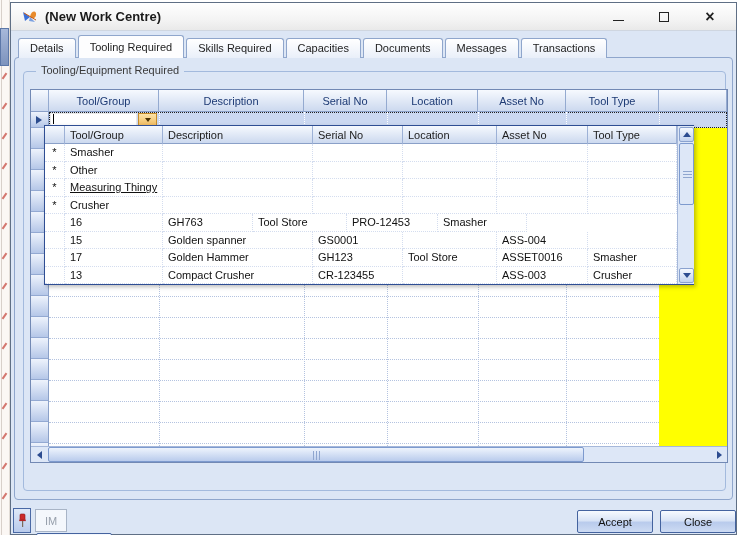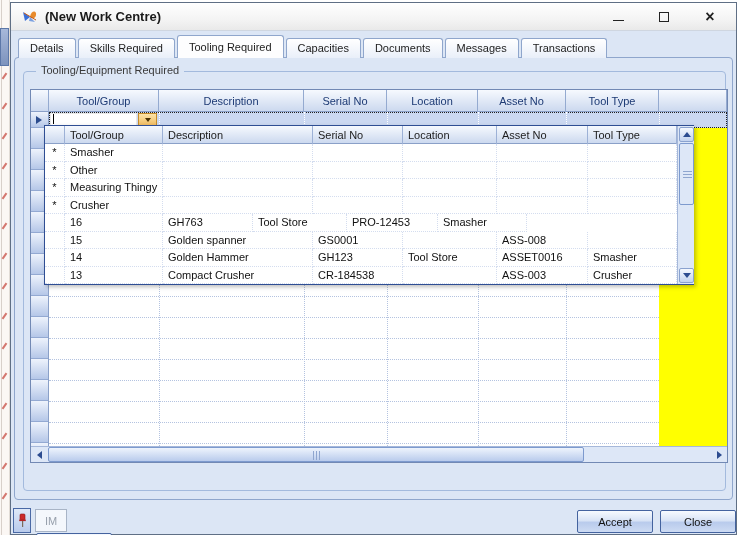--- a/index.html
+++ b/index.html
@@ -169,22 +169,22 @@
     <div class="abs winbtn" id="max-btn">
         <div class="glyph"></div>
       </div>
     <div class="abs winbtn" id="close-btn">
         <div class="glyph">×</div>
       </div>
   </div>
 
   <div class="abs" id="tabstrip">
       <div class="tab">Details</div>
+      <div class="tab active">Tooling Required</div>
       <div class="tab">Skills Required</div>
-      <div class="tab active">Tooling Required</div>
       <div class="tab">Capacities</div>
       <div class="tab">Documents</div>
       <div class="tab">Messages</div>
       <div class="tab">Transactions</div>
     </div>
 
   <div class="abs" id="tab-panel">
     <div class="abs" id="group-box">
       <span class="abs" id="group-title">Tooling/Equipment Required</span>
 
@@ -301,21 +301,21 @@
           <div class="ddcell marker" style="width: 20px;">*</div>
           <div class="ddcell" style="width: 98px;">Other</div>
           <div class="ddcell" style="width: 150px;"></div>
           <div class="ddcell" style="width: 90px;"></div>
           <div class="ddcell" style="width: 94px;"></div>
           <div class="ddcell" style="width: 91px;"></div>
           <div class="ddcell" style="width: 89px;"></div>
         </div>
         <div class="ddrow">
           <div class="ddcell marker" style="width: 20px;">*</div>
-          <div class="ddcell" style="width: 98px;">Measuring Thingy</div>
+          <div class="ddcell" style="width: 98px; text-decoration: underline;">Measuring Thingy</div>
           <div class="ddcell" style="width: 150px;"></div>
           <div class="ddcell" style="width: 90px;"></div>
           <div class="ddcell" style="width: 94px;"></div>
           <div class="ddcell" style="width: 91px;"></div>
           <div class="ddcell" style="width: 89px;"></div>
         </div>
         <div class="ddrow">
           <div class="ddcell marker" style="width: 20px;">*</div>
           <div class="ddcell" style="width: 98px;">Crusher</div>
           <div class="ddcell" style="width: 150px;"></div>
@@ -331,37 +331,37 @@
           <div class="ddcell" style="width: 94px;">Tool Store</div>
           <div class="ddcell" style="width: 91px;">PRO-12453</div>
           <div class="ddcell" style="width: 89px;">Smasher</div>
         </div>
         <div class="ddrow">
           <div class="ddcell marker" style="width: 20px;"></div>
           <div class="ddcell" style="width: 98px;">15</div>
           <div class="ddcell" style="width: 150px;">Golden spanner</div>
           <div class="ddcell" style="width: 90px;">GS0001</div>
           <div class="ddcell" style="width: 94px;"></div>
-          <div class="ddcell" style="width: 91px;">ASS-008</div>
+          <div class="ddcell" style="width: 91px;">ASS-004</div>
           <div class="ddcell" style="width: 89px;"></div>
         </div>
         <div class="ddrow">
           <div class="ddcell marker" style="width: 20px;"></div>
-          <div class="ddcell" style="width: 98px;">14</div>
+          <div class="ddcell" style="width: 98px;">17</div>
           <div class="ddcell" style="width: 150px; text-align: center;">Golden Hammer</div>
           <div class="ddcell" style="width: 90px;">GH123</div>
           <div class="ddcell" style="width: 94px;">Tool Store</div>
           <div class="ddcell" style="width: 91px;">ASSET0016</div>
           <div class="ddcell" style="width: 89px;">Smasher</div>
         </div>
         <div class="ddrow">
           <div class="ddcell marker" style="width: 20px;"></div>
           <div class="ddcell" style="width: 98px;">13</div>
           <div class="ddcell" style="width: 150px;">Compact Crusher</div>
-          <div class="ddcell" style="width: 90px;">CR-184538</div>
+          <div class="ddcell" style="width: 90px;">CR-123455</div>
           <div class="ddcell" style="width: 94px;"></div>
           <div class="ddcell" style="width: 91px;">ASS-003</div>
           <div class="ddcell" style="width: 89px;">Crusher</div>
         </div>
       </div>
     <div class="abs" id="dd-scroll">
       <div class="vs-btn" style="top:1px;">
           <div class="tri-up"></div>
         </div>
       <div id="dd-thumb">

